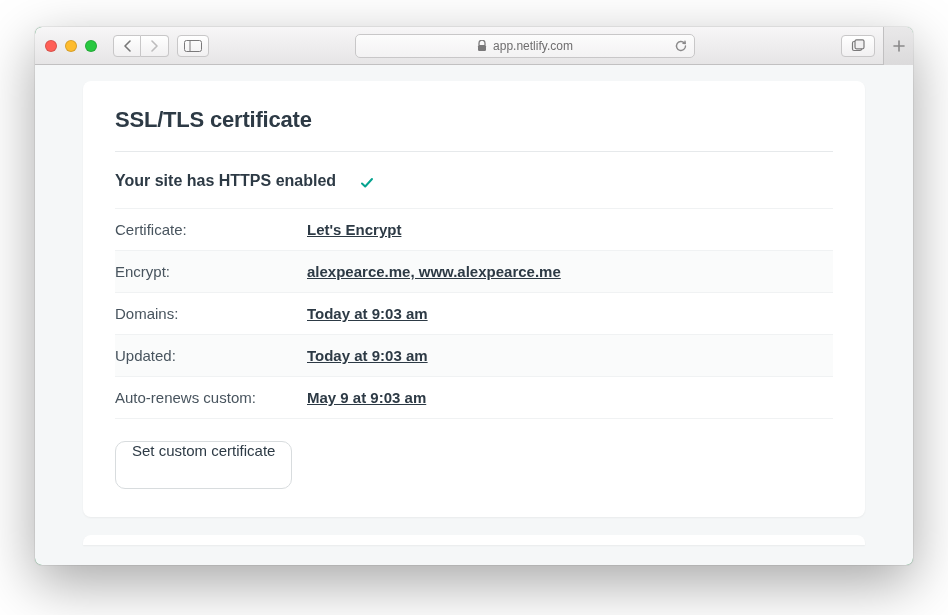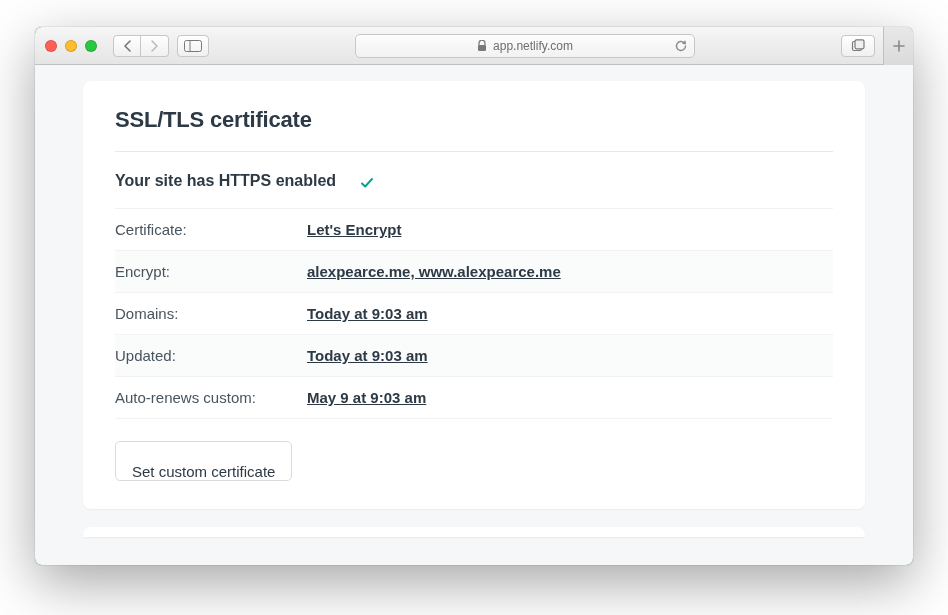--- a/index.html
+++ b/index.html
@@ -114,26 +114,26 @@
     padding: 12px 0;
     border-bottom: 1px solid #f0f2f3;
     font-size: 15px;
   }
   .row:nth-child(even) { background: #fafbfb; }
   .row .label { width: 192px; color: #48545e; }
   .row .value { color: #2d3a45; font-weight: 600; text-decoration: underline; }
 
   .custom-btn {
     margin-top: 22px;
-    display: inline-flex; align-items: flex-end;
-    height: 40px;
+    display: inline-flex; align-items: flex-start;
+    height: 48px;
     padding: 0 16px;
     background: #fff;
     border: 1px solid #d8dcde;
-    border-radius: 5px;
+    border-radius: 10px;
     color: #2d3a45;
     font-size: 15px;
     font-weight: 500;
     cursor: pointer;
   }
   .card-peek {
     height: 10px;
     background: #fff;
     border-radius: 8px 8px 0 0;
     margin-top: 18px;

